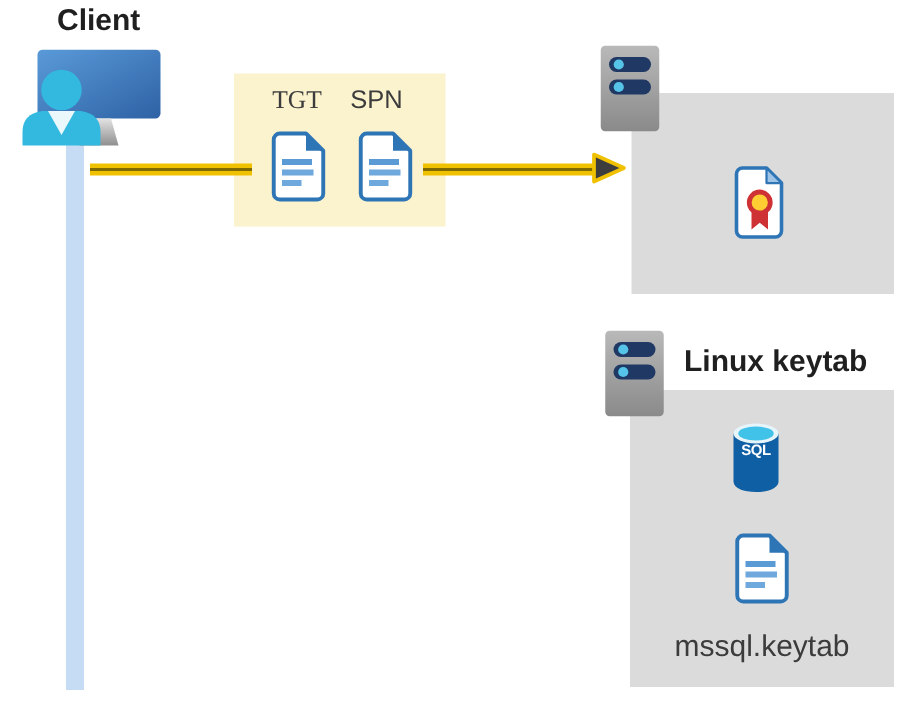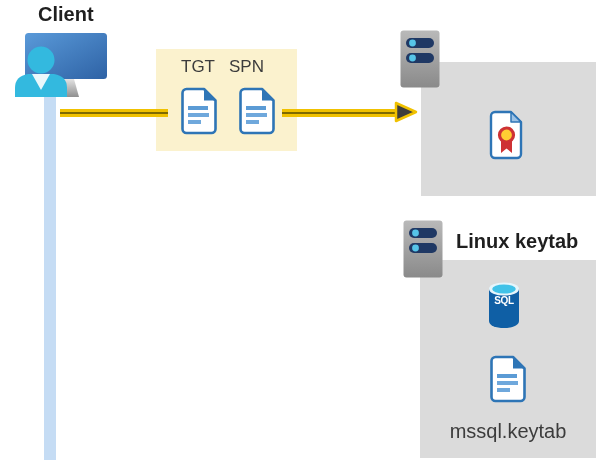--- a/index.html
+++ b/index.html
@@ -7,22 +7,22 @@
   .canvas{position:relative;width:600px;height:468px;background:#fff;overflow:hidden;}
   .abs{position:absolute;}
 
   .bold-label{font-weight:700;font-size:20px;line-height:22px;color:var(--label-dark);}
   .plain-label{font-weight:400;font-size:17px;color:var(--label-gray);}
 
   .client-label{left:26px;top:3px;margin-left:12px;}
   .client-line{left:44px;top:96px;width:12px;height:364px;background:var(--client-line);}
 
   .ticket-box{left:156px;top:49px;width:141px;height:102px;background:var(--ticket-box-bg);}
-  .tgt-label{left:178px;top:57px;width:40px;text-align:center;}
-  .spn-label{left:229px;top:57px;width:44px;}
+  .tgt-label{left:178px;top:57px;width:40px;text-align:center;font-family:Liberation Serif, serif;}
+  .spn-label{left:229px;top:57px;width:44px;text-align:center;}
   .doc-tgt{left:178px;top:87px;}
   .doc-spn{left:236px;top:87px;}
 
   .arrow-seg{height:8px;top:109px;background:linear-gradient(to bottom,
       var(--arrow-yellow) 0 34%, var(--arrow-core) 34% 64%, var(--arrow-yellow) 64% 100%);}
   .arrow-seg1{left:60px;width:108px;}
   .arrow-seg2{left:282px;width:116px;}
   .arrow-head{left:394px;top:100px;}
 
   .dc-panel{left:421px;top:62px;width:175px;height:134px;background:var(--panel-bg);}

